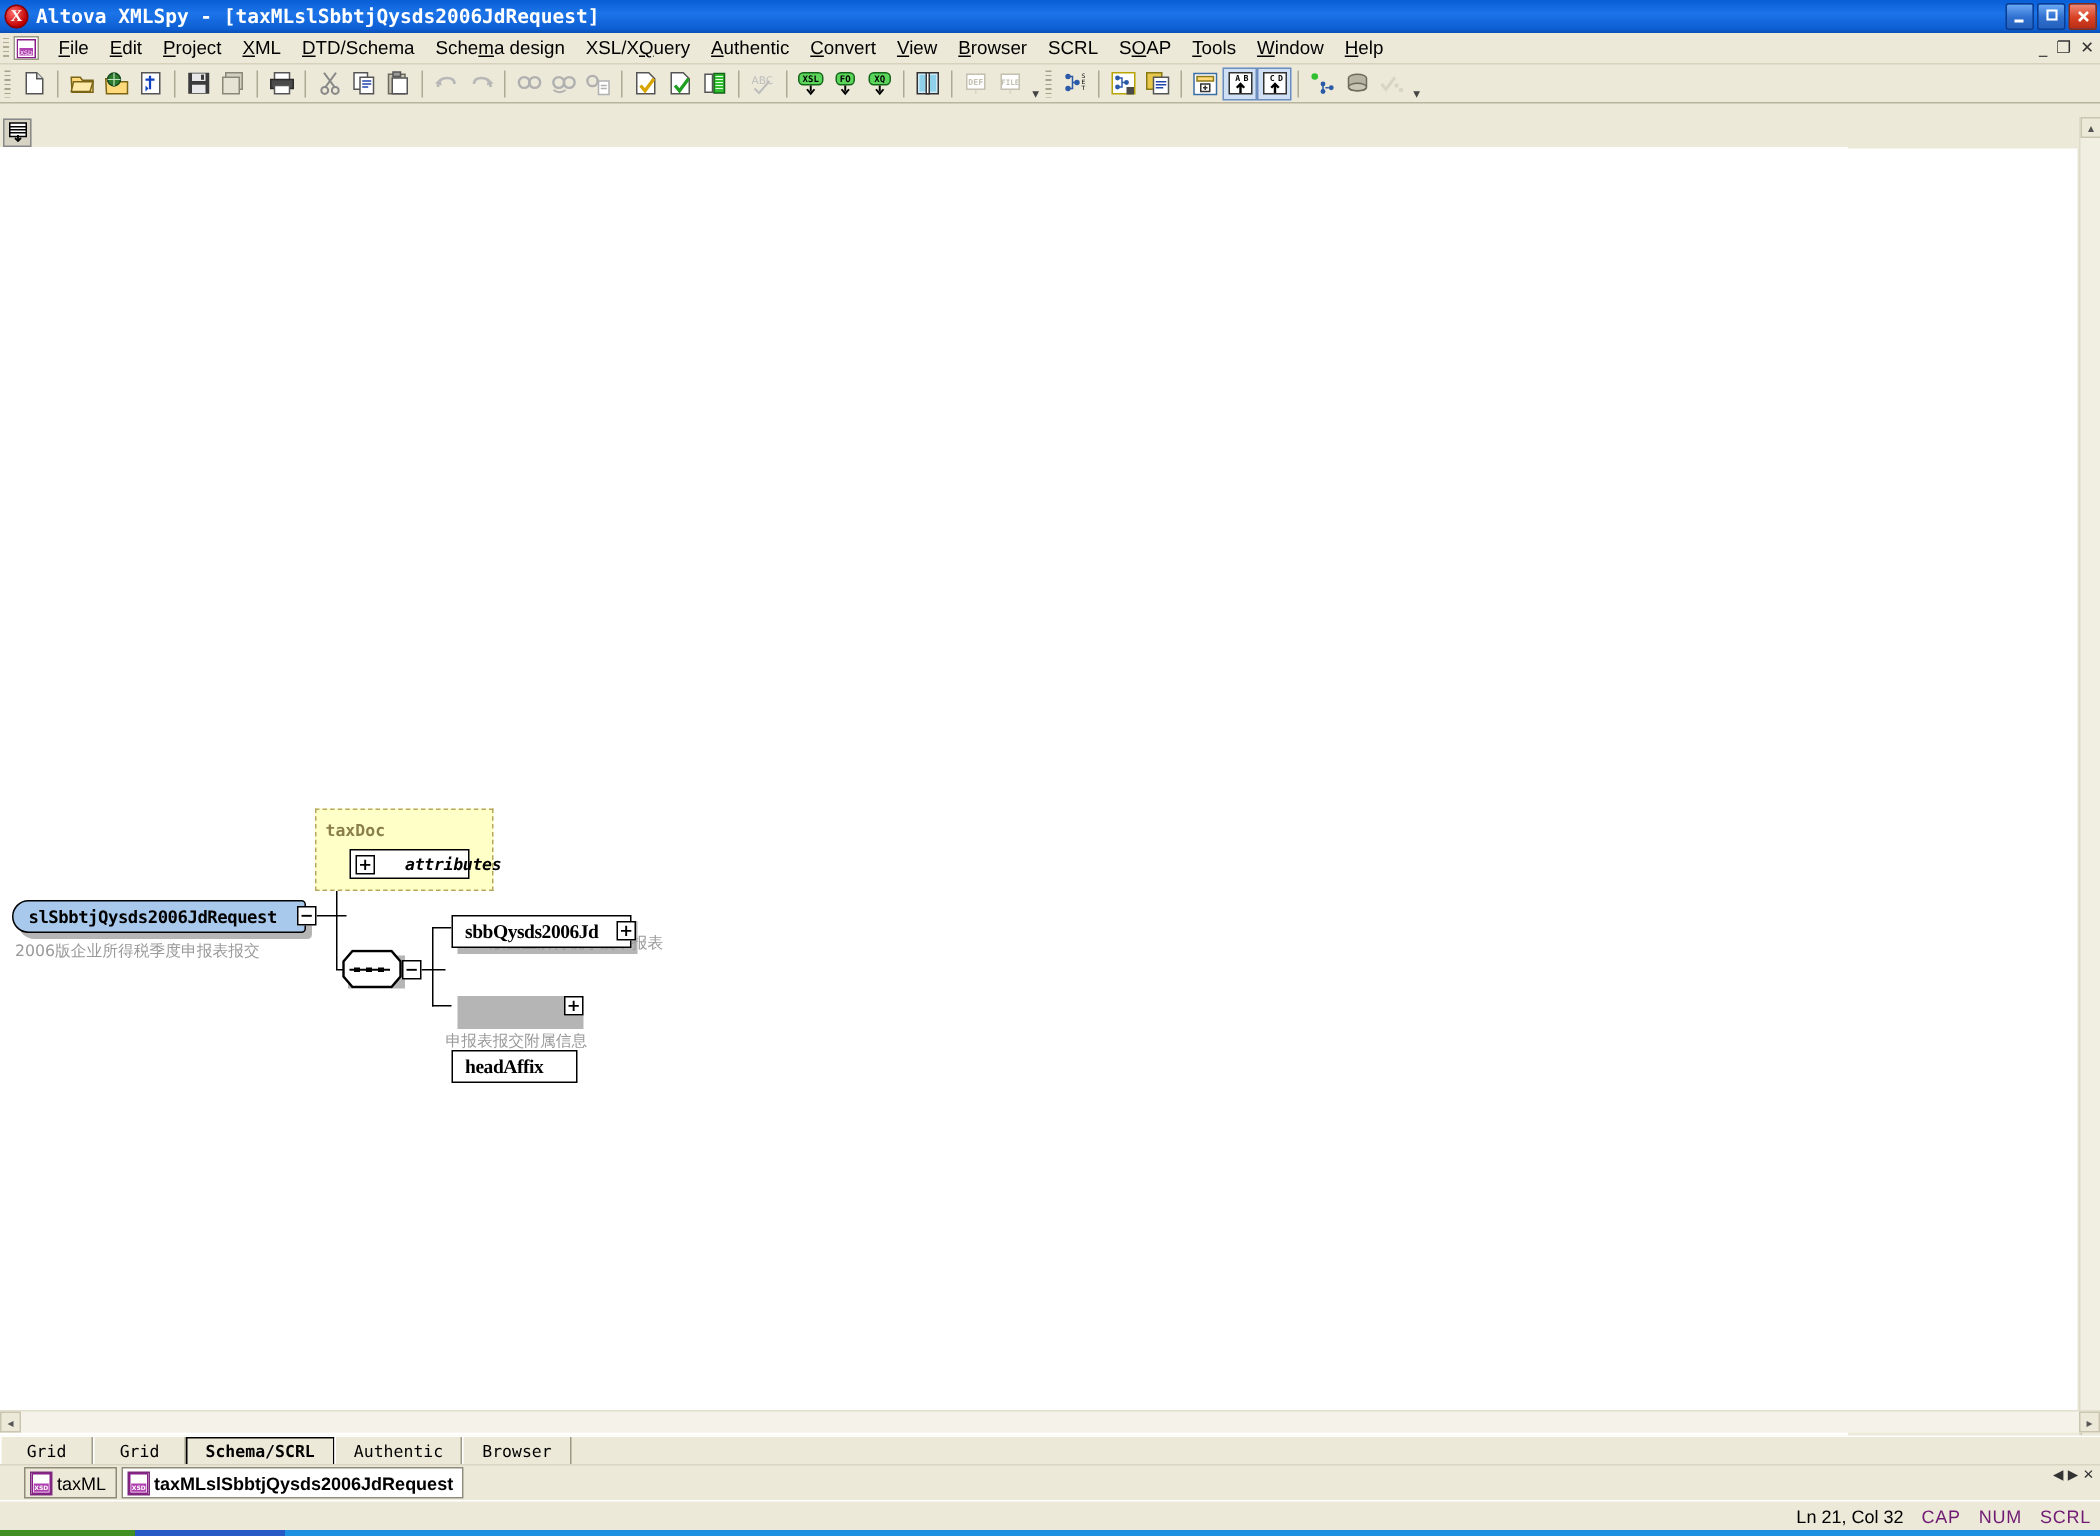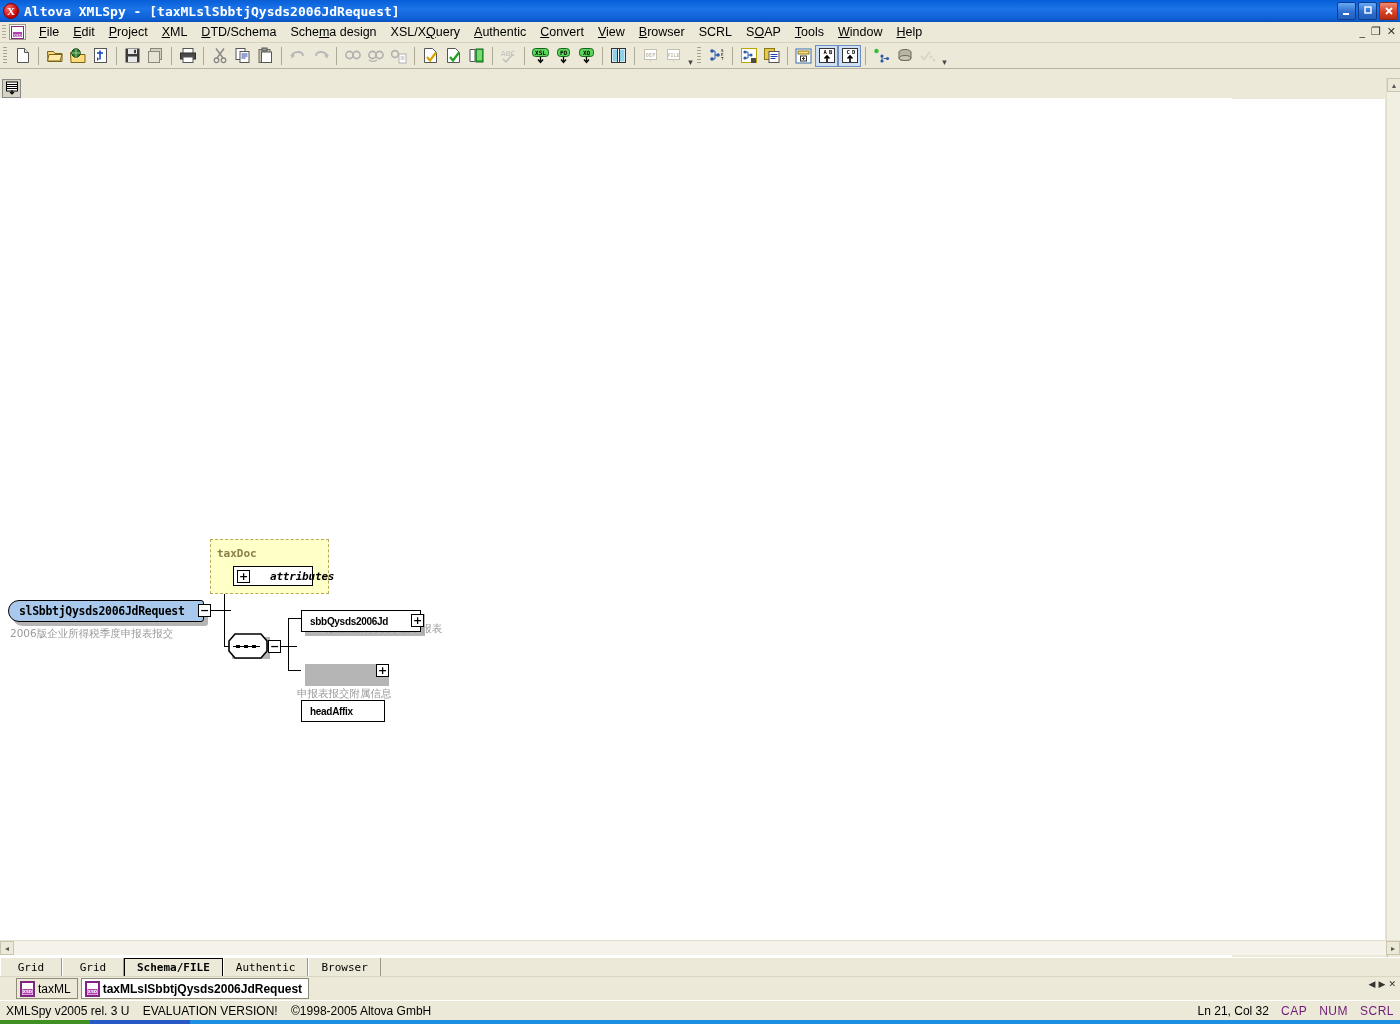--- a/index.html
+++ b/index.html
@@ -209,22 +209,22 @@
   }
 
   
   .seq {
     position:absolute; left:228px; top:534px; width:40px; height:26px;
     z-index:5;
   }
   .el-box {
     position:absolute; background:#fff; border:1px solid #000; height:22px;
     display:flex; align-items:center; padding-left:8px;
-    font-family:Liberation Sans, sans-serif;
-    font-size:10px; font-weight:bold; color:#000;
+    font-family:Liberation Serif, serif;
+    font-size:13px; font-weight:bold; color:#000;
     letter-spacing:-0.3px;
     z-index:5;
   }
   .conn { position:absolute; background:#000; z-index:1; }
 
   
   .viewtabs {
     position:absolute; left:0; top: 957px; width:1400px; height: 19px;
     background: #ece9d8;
     display:flex; align-items:flex-end;
@@ -692,21 +692,21 @@
 
 <div class="hscroll">
   <div class="sb-arrow">◂</div>
   <div class="hs-track"></div>
   <div class="sb-arrow">▸</div>
 </div>
 
 <div class="viewtabs">
   <div class="vtab">Grid</div>
   <div class="vtab">Grid</div>
-  <div class="vtab active">Schema/FILE</div>
+  <div class="vtab active">Schema/SCRL</div>
   <div class="vtab">Authentic</div>
   <div class="vtab">Browser</div>
 </div>
 
 <div class="doctabs">
   <div class="dtab">
     <span class="dtab-icon">
       <svg width="13" height="14" viewBox="0 0 13 14">
           <rect x="0.5" y="0.5" width="12" height="13" fill="#fff" stroke="#8a1f8a"></rect>
           <rect x="1.5" y="7" width="10" height="5.5" fill="#b03fb0"></rect>
@@ -726,27 +726,20 @@
     <span>taxMLslSbbtjQysds2006JdRequest</span>
   </div>
 </div>
 <div class="doctab-navs">
   <span>◀</span>
   <span>▶</span>
   <span>✕</span>
 </div>
 
 <div class="statusbar">
-  <div class="sb-left">
-    <span>XMLSpy v2005 rel. 3 U</span>
-    &nbsp;&nbsp;
-    <span>EVALUATION VERSION!</span>
-    &nbsp;&nbsp;
-    <span>©1998-2005 Altova GmbH</span>
-  </div>
   <div class="sb-right">
     <span>Ln 21, Col 32</span>
     <span class="sb-dim">CAP</span>
     <span class="sb-dim">NUM</span>
     <span class="sb-dim">SCRL</span>
   </div>
 </div>
 
 <div class="taskbar"></div>
 

